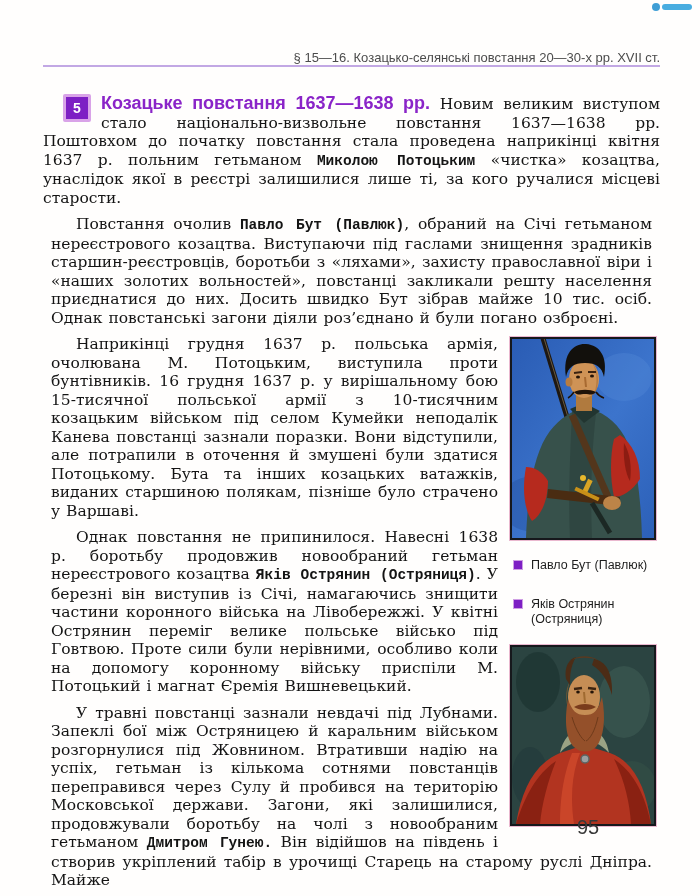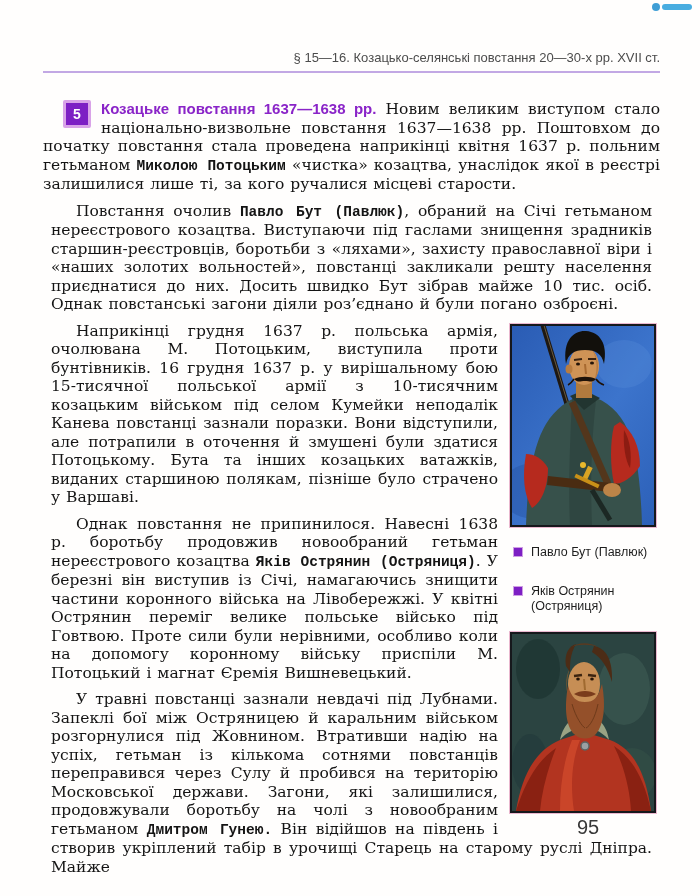--- a/index.html
+++ b/index.html
@@ -9,42 +9,42 @@
     font-family:"DejaVu Serif",serif;color:#141414;
     box-sizing:border-box;padding:50px 40px 0 43px;
   }
   
   .watermark{position:absolute;top:3px;right:8px;display:flex;align-items:center;gap:2px;opacity:.85;}
   .wm-circle{width:8px;height:8px;border-radius:50%;background:#1e8ecf;}
   .wm-bar{width:30px;height:6px;border-radius:3px;background:#2aa0dc;}
   
   .runhead{
     text-align:right;font-family:"Liberation Sans",sans-serif;
-    font-size:13px;line-height:15px;color:#4c4c4c;margin-bottom:6px;
+    font-size:13px;line-height:15px;color:#4c4c4c;
   }
   .rule{height:2px;background:#c2a8e4;margin-bottom:27px;}
   
   .content{
     font-size:15.5px;line-height:18.5px;text-align:justify;
     word-spacing:1px;
   }
   .content::after{content:"";display:block;clear:both;}
   .para{text-indent:25px;margin:8px;}
   .para-first{text-indent:0;margin:0;}
   .content b{font-family:Liberation Mono, monospace;font-size:14.5px;}
   
   .num-badge{
     float:left;width:22px;height:22px;line-height:22px;text-align:center;
     background:#7d1fc4;border:3px solid #d9a3e8;border-radius:2px;
     color:#fff;font-family:"Liberation Sans",sans-serif;font-weight:bold;font-size:14px;
     margin:0 10px 8px 20px;text-indent:0;
   }
   .sec-head{
     font-family:"Liberation Sans",sans-serif;font-weight:bold;
-    font-size:15px;color:#8a24c8;
+    font-size:18px;color:#8a24c8;
   }
   
   .fig-col{float:right;width:150px;height:505px;margin:2px 0 6px 12px;}
   .portrait{
     width:146px;box-sizing:border-box;border:2px solid #16181c;
     box-shadow:0 0 0 1px #eab8cf;background:#2a5cb4;
   }
   .portrait svg{display:block;width:142px;}
   .portrait-2{margin-top:18px;}
   .cap{

